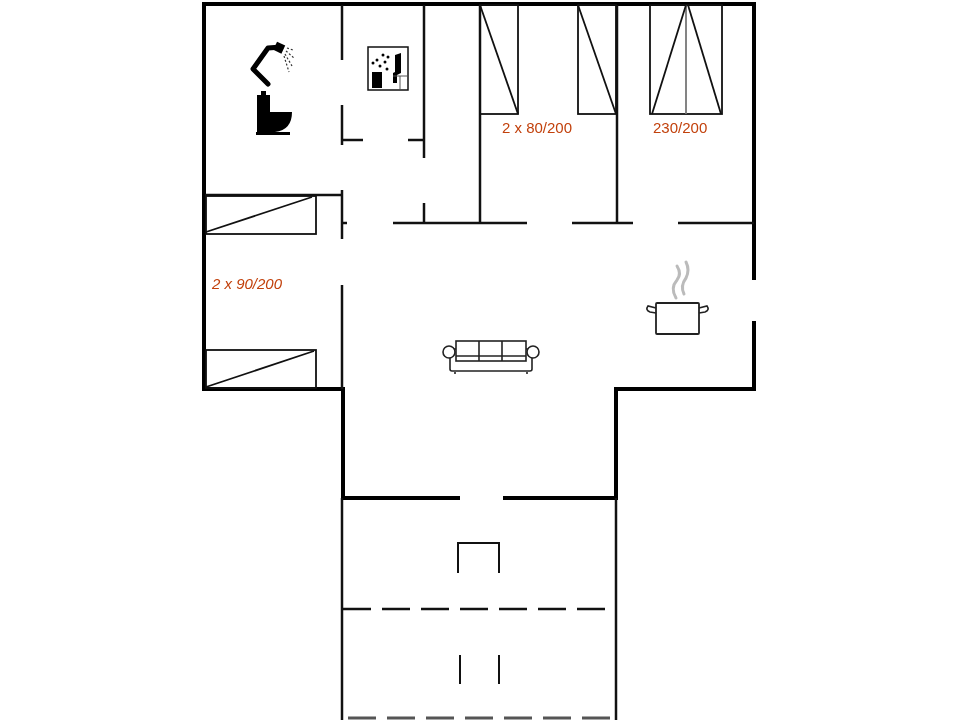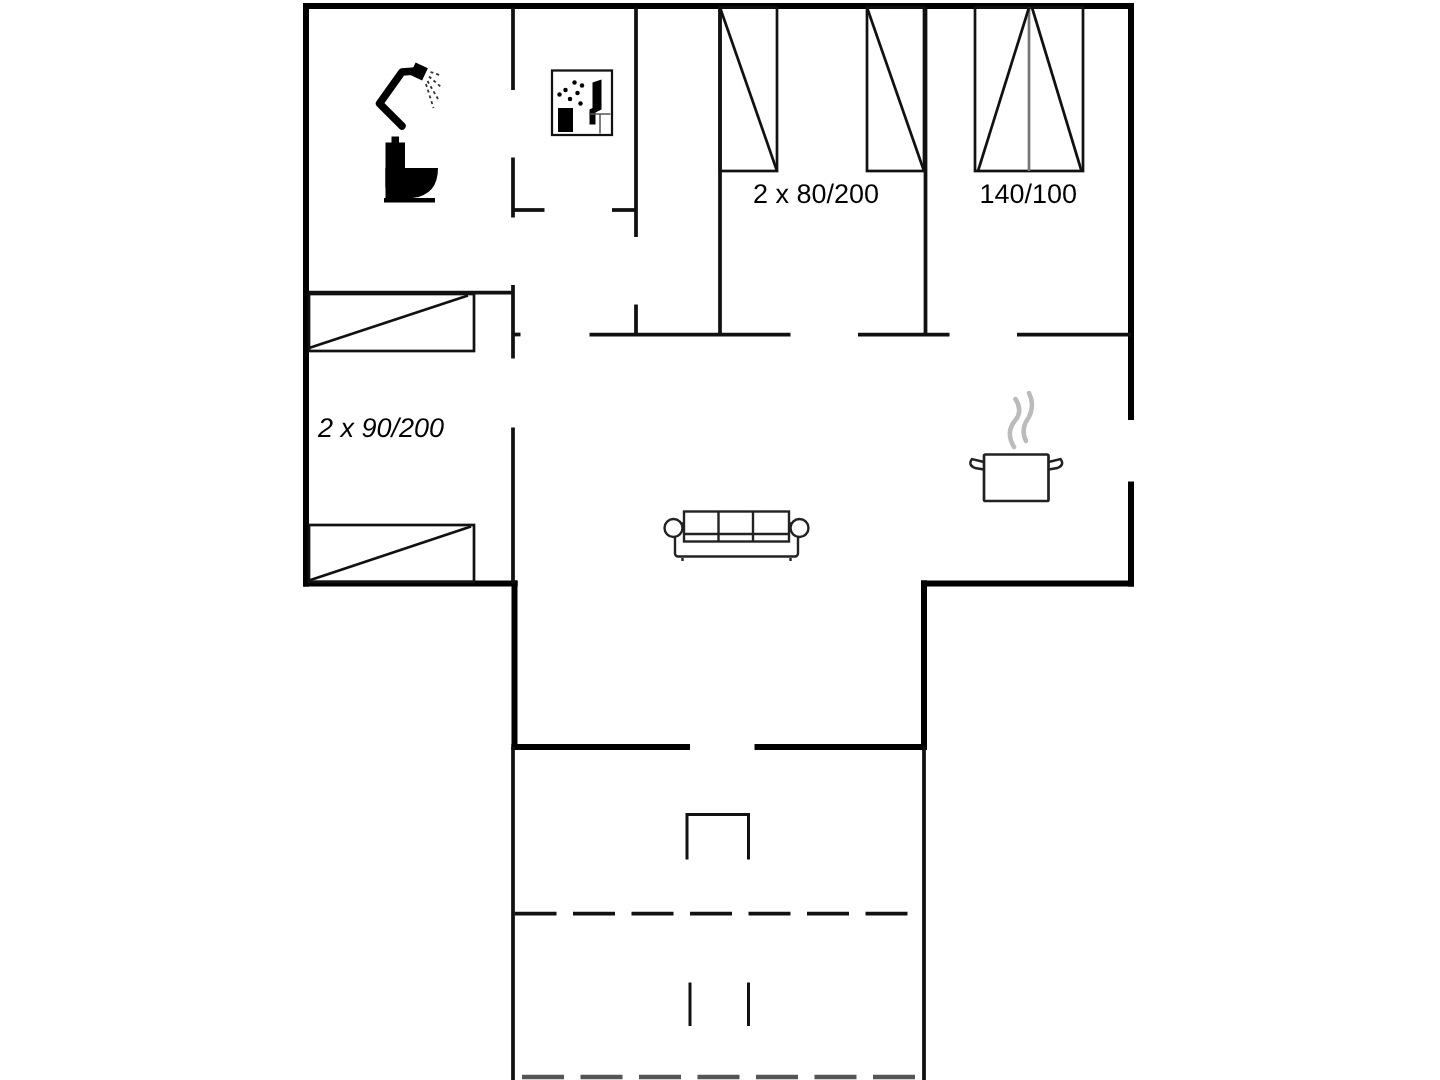--- a/index.html
+++ b/index.html
@@ -1,22 +1,22 @@
 <!DOCTYPE html>
 <html><head>
   <meta charset="utf-8">
   <style>
     html, body { margin: 0; padding: 0; background: #ffffff; }
     body { width: 960px; height: 720px; overflow: hidden; position: relative; }
     svg.plan { position: absolute; left: 0; top: 0; }
     .label {
       position: absolute;
       font-family: "Liberation Sans", sans-serif;
-      font-size: 18px;
-      color: #000000;
+      font-size: 15px;
+      color: #c2410c;
       white-space: nowrap;
     }
   </style>
 </head>
 <body>
 
 <svg class="plan" width="960" height="720" viewBox="0 0 960 720" xmlns="http://www.w3.org/2000/svg">
 
   <g stroke="#000" stroke-width="4" fill="none" stroke-linecap="square">
     <line x1="204" y1="4" x2="754" y2="4"></line>
@@ -141,14 +141,14 @@
   <g>
     <path d="M676 298 Q670 288 677 280 Q682 274 677 266" stroke="#bbb" stroke-width="3" fill="none" stroke-linecap="round"></path>
     <path d="M684 294 Q680 286 686 278 Q690 270 686 262" stroke="#bbb" stroke-width="3" fill="none" stroke-linecap="round"></path>
     <rect x="656" y="303" width="43" height="31" fill="#fff" stroke="#222" stroke-width="1.8" rx="1"></rect>
     <path d="M656 308 L648 306 Q645 310 650 312 L656 313" stroke="#222" stroke-width="1.6" fill="none"></path>
     <path d="M699 308 L707 306 Q710 310 705 312 L699 313" stroke="#222" stroke-width="1.6" fill="none"></path>
   </g>
 </svg>
 
 <span class="label" style="left:502px; top:119px;">2 x 80/200</span>
-<span class="label" style="left:653px; top:119px;">140/100</span>
+<span class="label" style="left:653px; top:119px;">230/200</span>
 <span class="label" style="left:212px; top:275px;font-style:italic;">2 x 90/200</span>
 
 </body></html>

